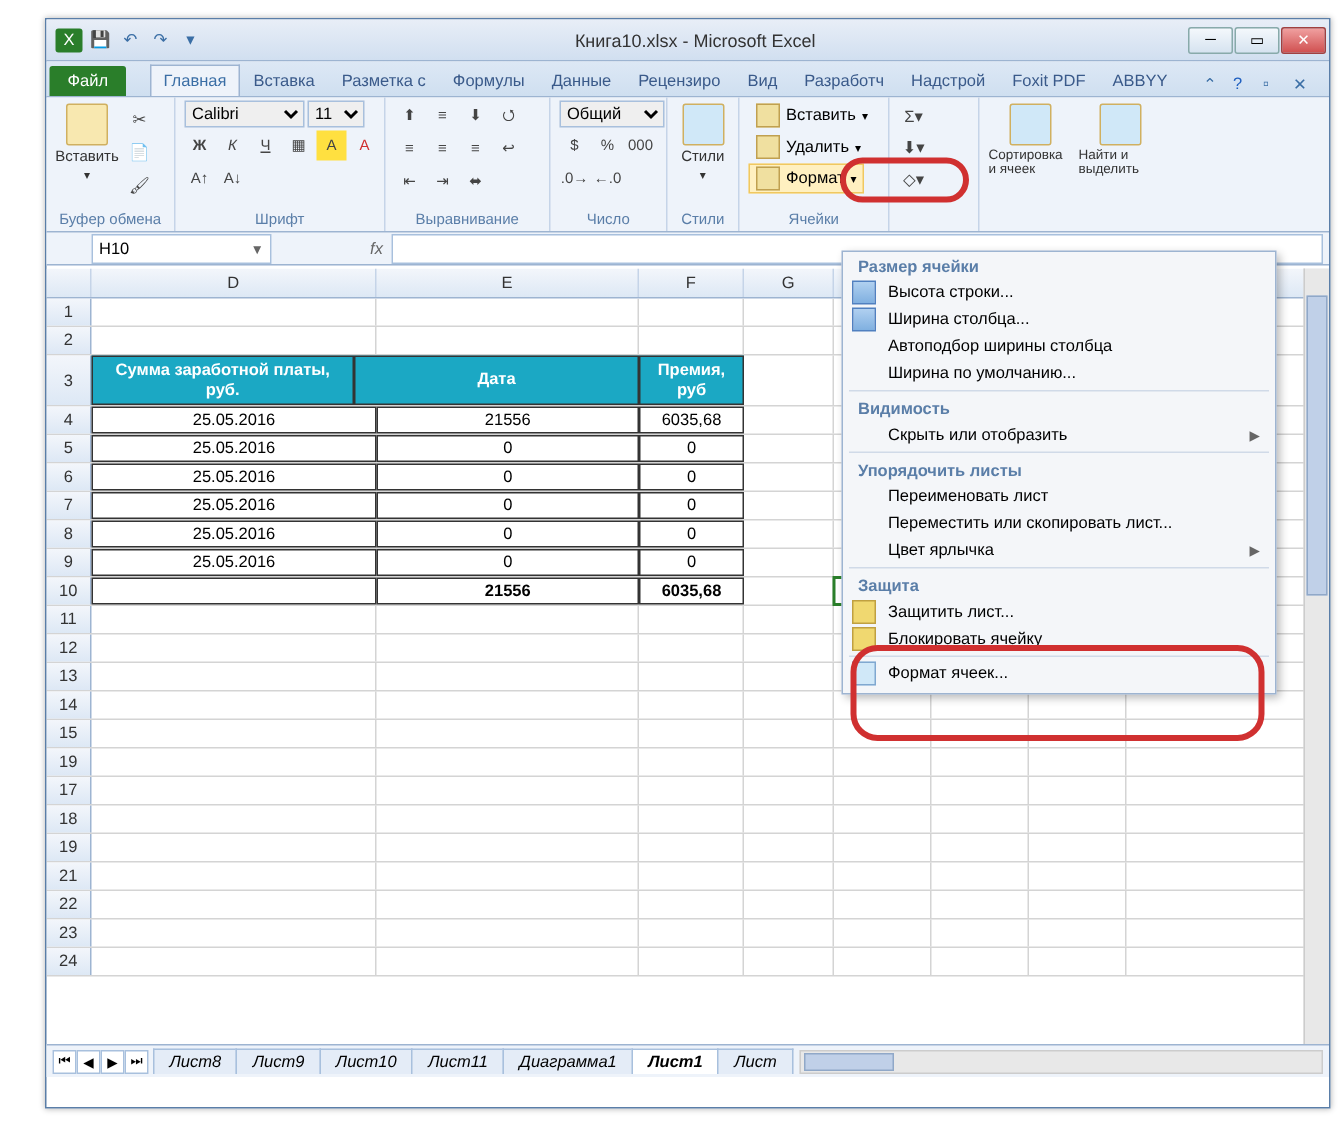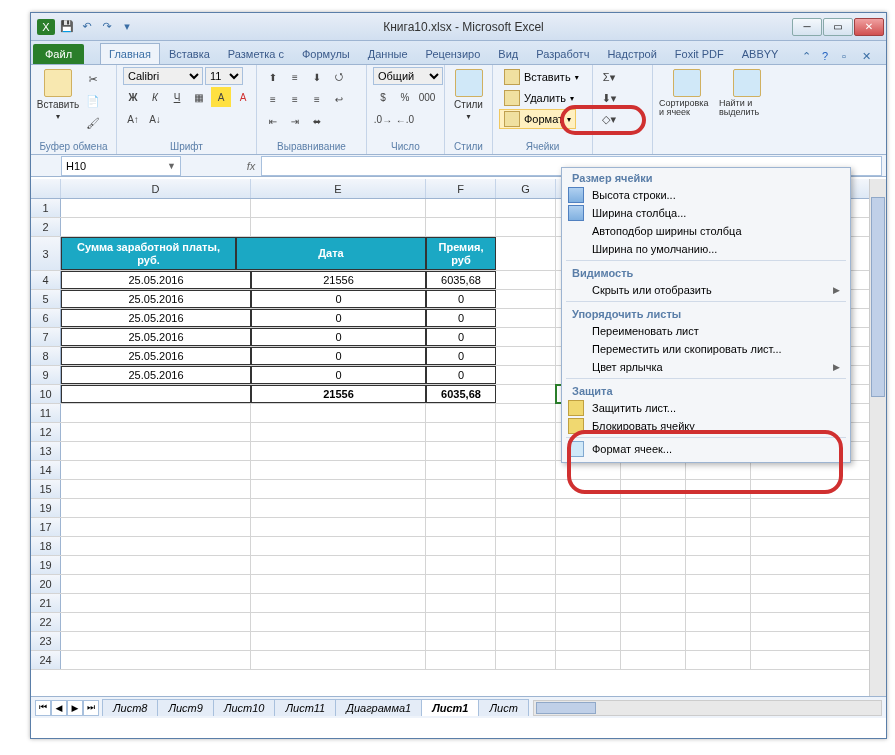--- a/index.html
+++ b/index.html
@@ -486,30 +486,20 @@
           <div class="rh">19</div>
           <div class="cell" style="width: 190px;"></div>
           <div class="cell" style="width: 175px;"></div>
           <div class="cell" style="width: 70px;"></div>
           <div class="cell" style="width: 60px;"></div>
           <div class="cell" style="width: 65px;"></div>
           <div class="cell" style="width: 65px;"></div>
           <div class="cell" style="width: 65px;"></div>
         </div>
         <div class="row">
-          <div class="rh">20</div>
-          <div class="cell" style="width: 190px;"></div>
-          <div class="cell" style="width: 175px;"></div>
-          <div class="cell" style="width: 70px;"></div>
-          <div class="cell" style="width: 60px;"></div>
-          <div class="cell" style="width: 65px;"></div>
-          <div class="cell" style="width: 65px;"></div>
-          <div class="cell" style="width: 65px;"></div>
-        </div>
-        <div class="row">
           <div class="rh">21</div>
           <div class="cell" style="width: 190px;"></div>
           <div class="cell" style="width: 175px;"></div>
           <div class="cell" style="width: 70px;"></div>
           <div class="cell" style="width: 60px;"></div>
           <div class="cell" style="width: 65px;"></div>
           <div class="cell" style="width: 65px;"></div>
           <div class="cell" style="width: 65px;"></div>
         </div>
         <div class="row">

